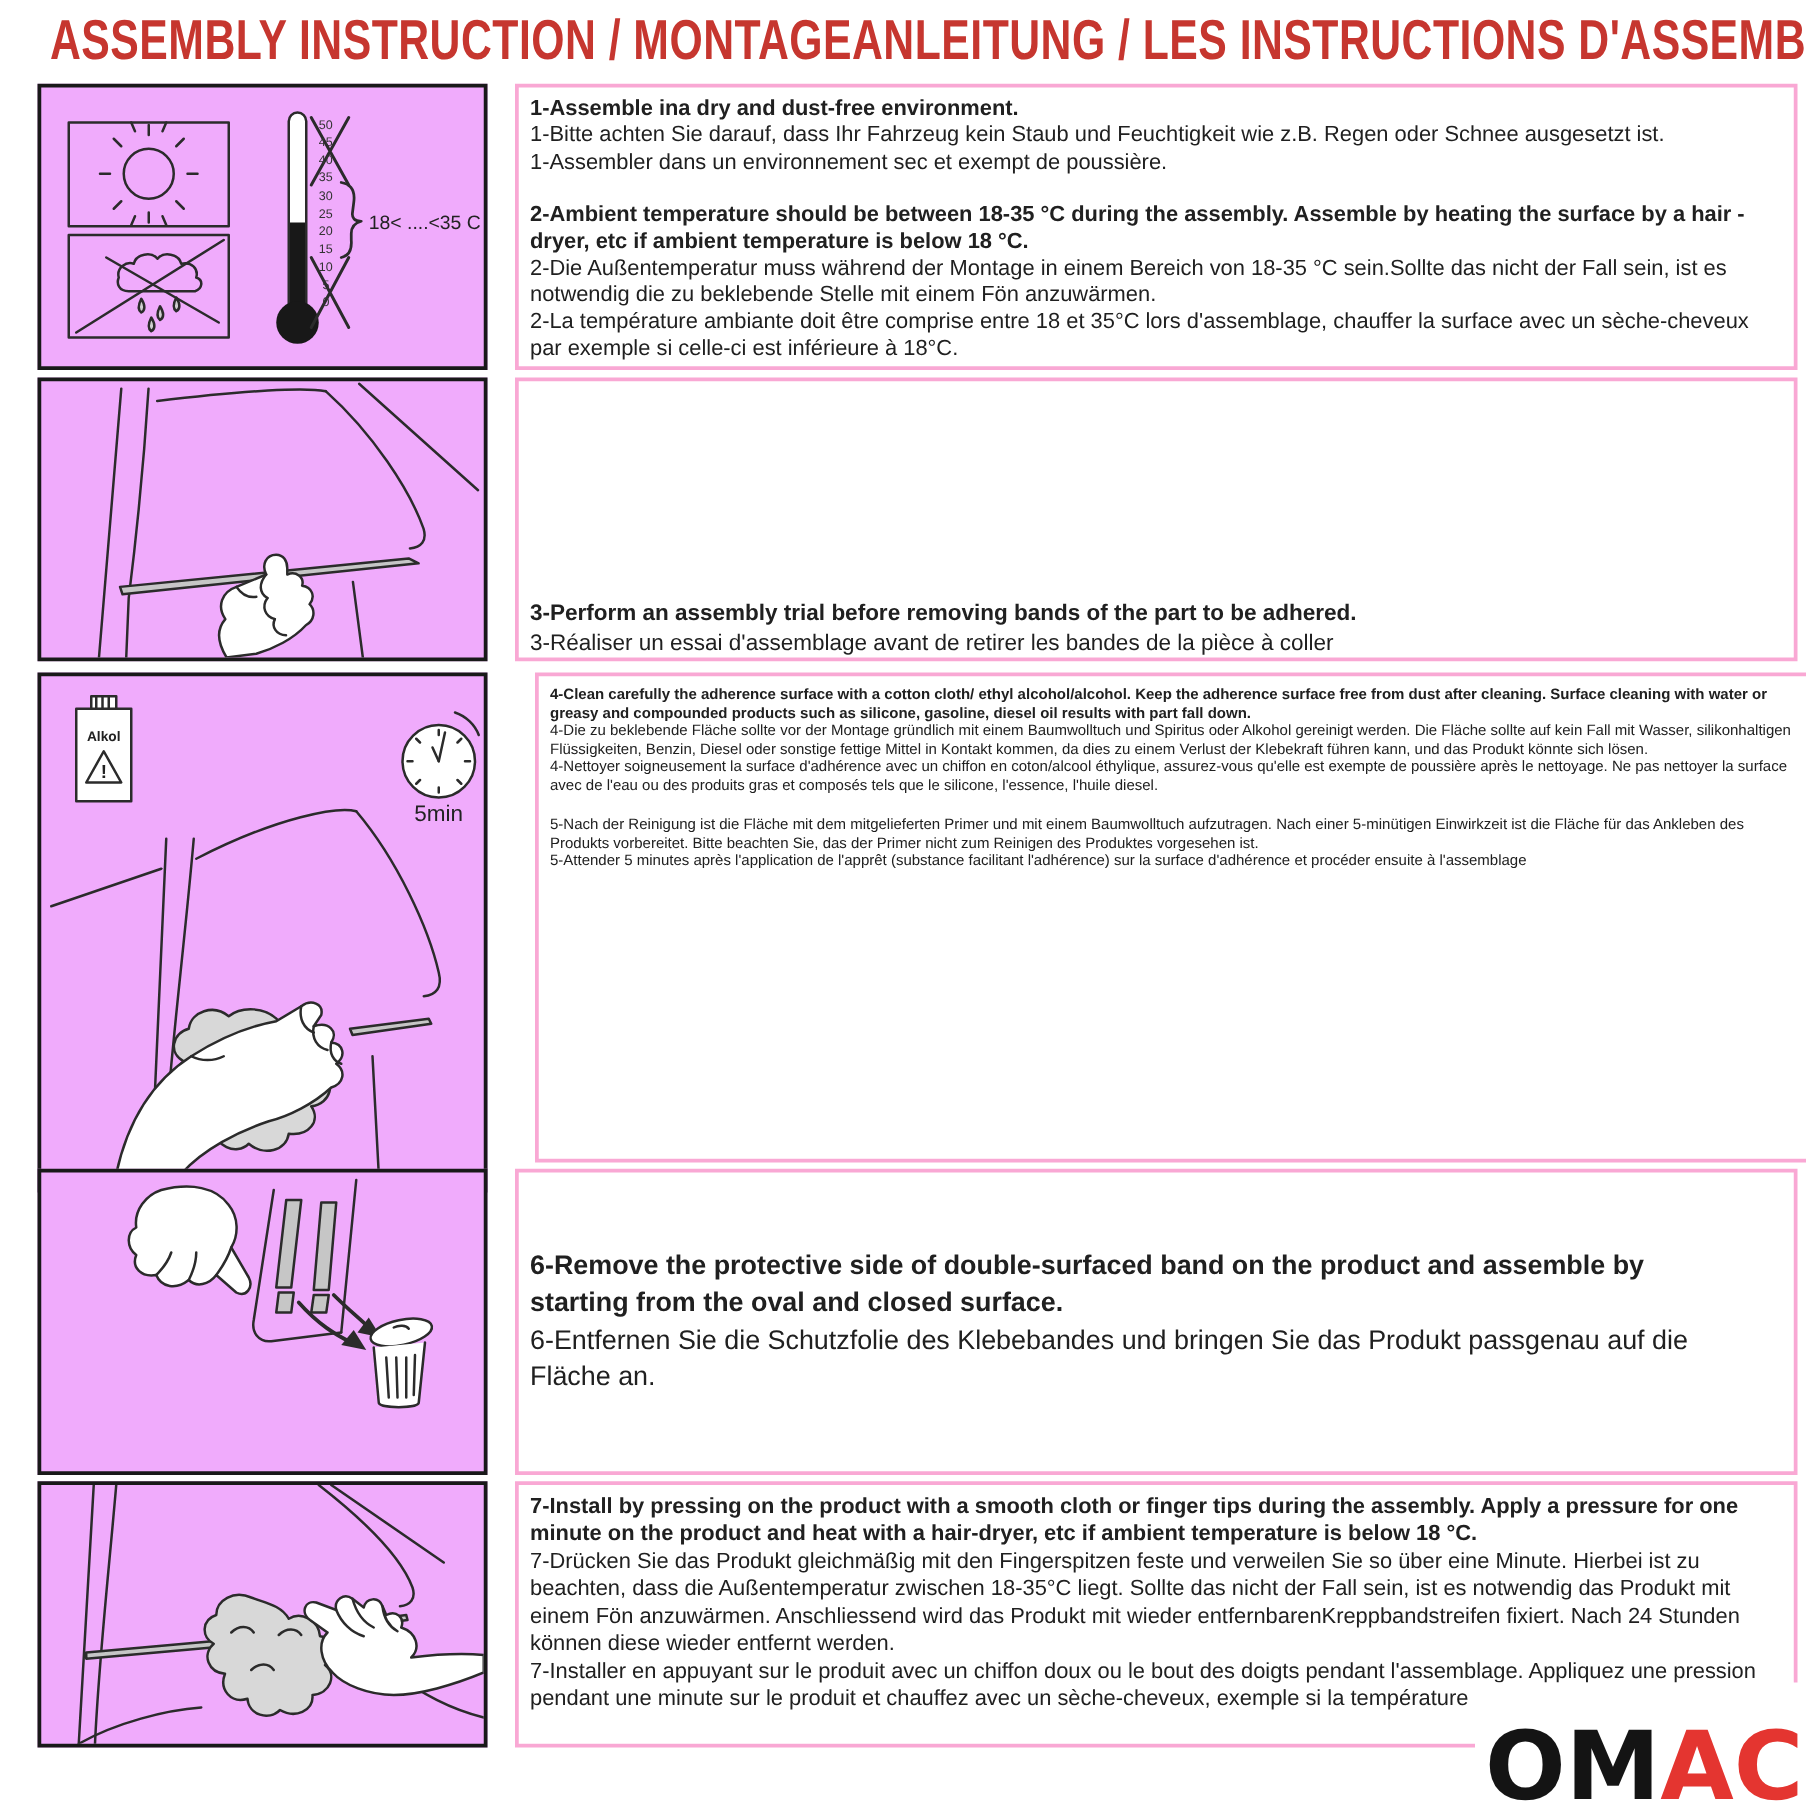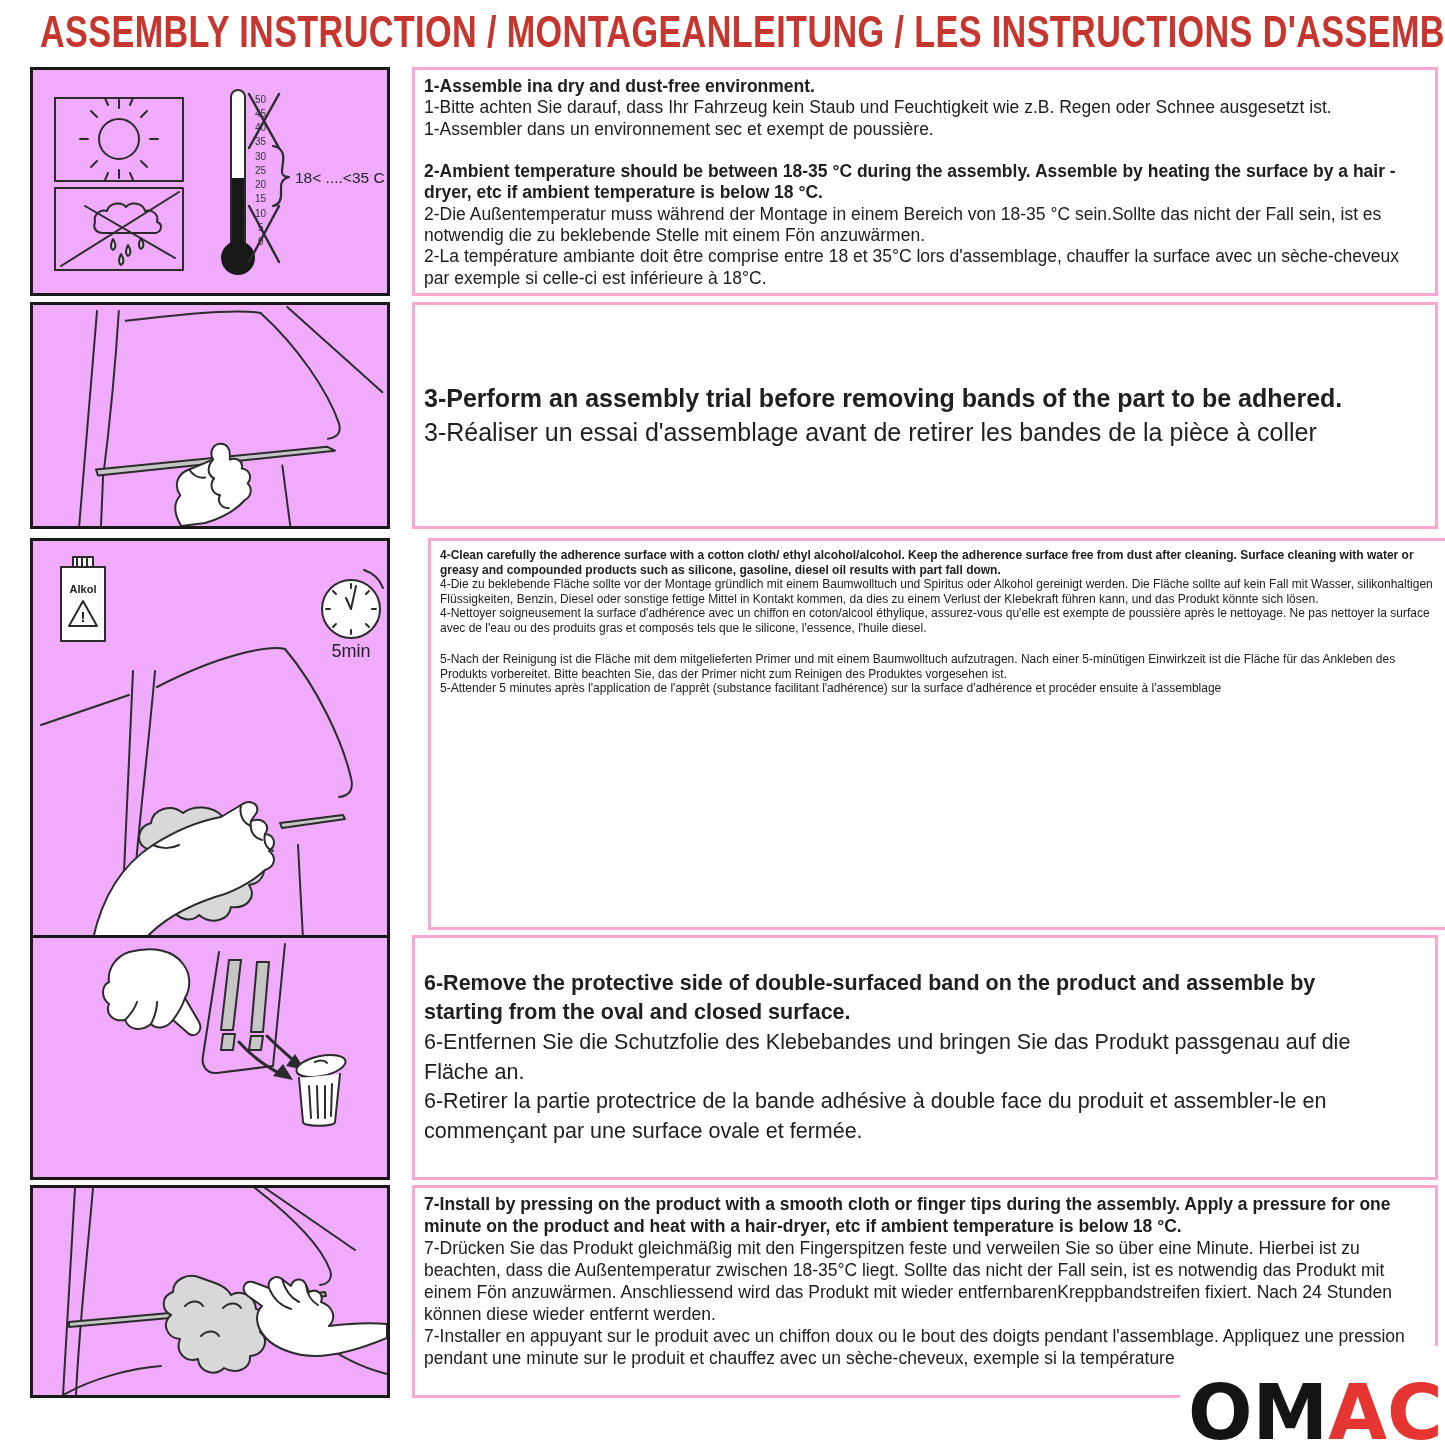--- a/index.html
+++ b/index.html
@@ -24,22 +24,22 @@
   }
   .txt p{margin:0;}
   .p-en{font-weight:bold;}
   #ill1{top:67px;height:229px;}
   #ill2{top:302px;height:227px;}
   #ill3{top:538px;height:416px;}
   #ill4{top:935px;height:245px;}
   #ill5{top:1185px;height:213px;}
   #txt1{top:67px;height:229px;padding:6px 10px 0 9px;font-size:17.5px;line-height:1.22;}
   #txt1 .item + .item{margin-top:21px;}
-  #txt2{top:302px;height:227px;font-size:25px;line-height:1.34;
-        display:flex;flex-direction:column;justify-content:center;padding:0 14px 0 9px;}
+  #txt2{top:302px;height:227px;font-size:18px;line-height:1.34;
+        display:flex;flex-direction:column;justify-content:flex-end;padding:0 14px 0 9px;}
   #txt2 p{max-width:920px;}
   #txt3{top:538px;height:392px;padding:7px 10px 0 9px;font-size:12px;line-height:1.21;margin-left:16px;}
   #txt3 .item + .item{margin-top:17px;}
   #txt4{top:935px;height:245px;font-size:21.5px;line-height:1.38;
         display:flex;flex-direction:column;justify-content:center;padding:0 14px 0 9px;}
   #txt4 p{max-width:945px;}
   #txt5{top:1185px;height:213px;padding:5px 10px 0 9px;font-size:17.5px;line-height:1.26;}
   .logo{
     position:absolute;left:1180px;top:1346px;width:270px;height:99px;
     background:#ffffff;display:flex;align-items:flex-end;padding-left:8px;box-sizing:border-box;
@@ -229,21 +229,20 @@
         <path d="M266,140 L270,184 C270,189 302,189 302,184 L307,136" fill="#ffffff"></path>
         <path d="M276,148 L278,180 M284,148 L285,180 M292,148 L292,180 M299,146 L298,178"></path>
       </g>
     </g>
   </svg>
 </div>
 <div class="txt" id="txt4">
   <div class="item">
     <p class="p-en">6-Remove the protective side of double-surfaced band on the product and assemble by starting from the oval and closed surface.</p>
     <p class="p-de">6-Entfernen Sie die Schutzfolie des Klebebandes und bringen Sie das Produkt passgenau auf die Fläche an.</p>
-    <p class="p-fr">6-Retirer la partie protectrice de la bande adhésive à double face du produit et assembler-le en commençant par une surface ovale et fermée.</p>
   </div>
 </div>
 
 <div class="ill" id="ill5">
   <svg viewBox="0 0 354 207">
     <g stroke="#2b2b2b" stroke-width="2" fill="none" stroke-linecap="round" stroke-linejoin="round">
       <g>
         <path d="M42,0 L30,207"></path>
         <path d="M60,0 C54,70 46,140 43,207"></path>
         <path d="M232,0 L322,62"></path>

